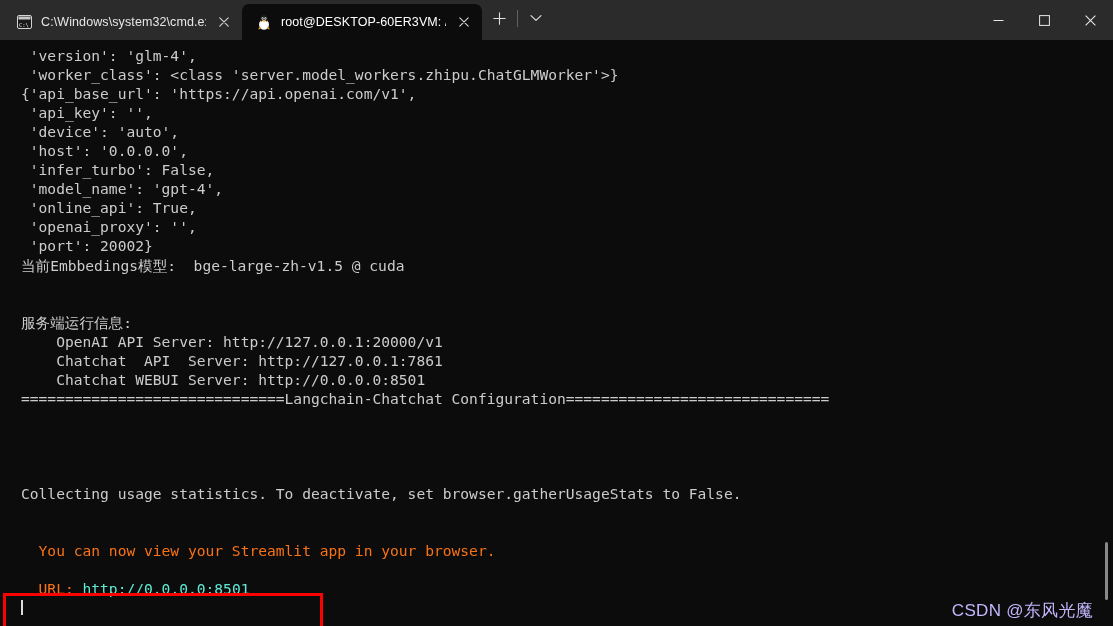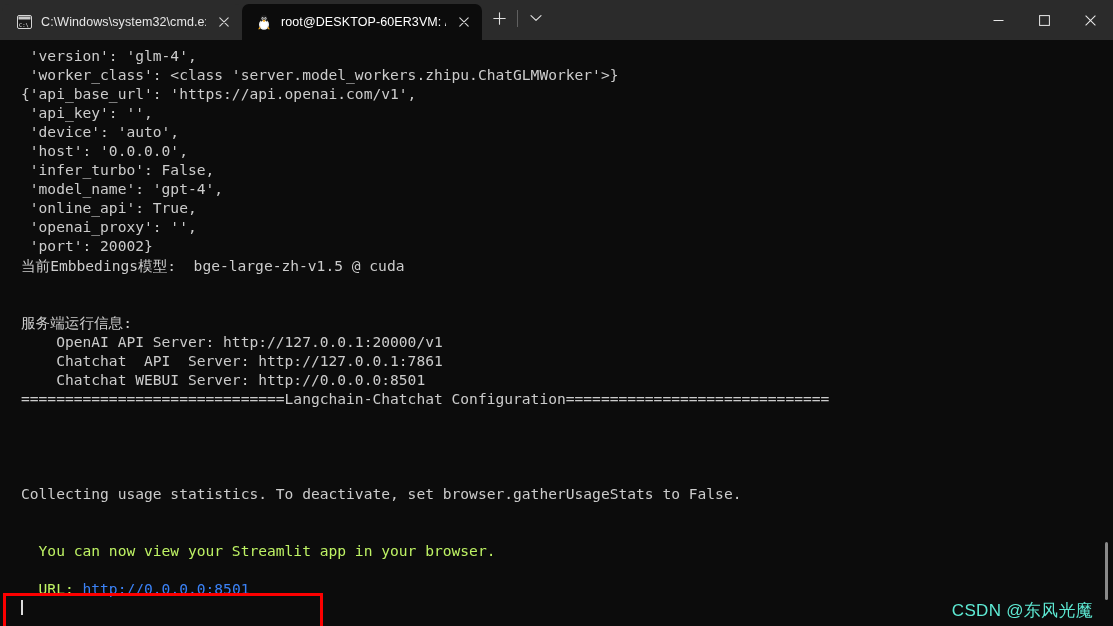--- a/index.html
+++ b/index.html
@@ -135,22 +135,22 @@
     top: 0;
     padding: 6px 0 0 5px;
     font-family: "DejaVu Sans Mono", monospace;
     font-size: 14.6px;
     line-height: 19.05px;
     color: #cccccc;
     white-space: pre;
     letter-spacing: 0px;
   }
   .ln { display: block; height: 19.05px; }
-  .blue { color: #bef264; }
-  .bright { color: #3b82f6; }
+  .blue { color: #f97316; }
+  .bright { color: #5eead4; }
 
   .cursor {
     display: inline-block;
     width: 2px;
     height: 15px;
     background: #dcdcdc;
     vertical-align: -2px;
   }
 
   
@@ -165,21 +165,21 @@
     pointer-events: none;
   }
 
   
   .watermark {
     position: absolute;
     right: 20px;
     bottom: 4px;
     font-family: "Liberation Sans", sans-serif;
     font-size: 17px;
-    color: #5eead4;
+    color: #c4b5fd;
     letter-spacing: 0.3px;
     white-space: nowrap;
   }
 
   
   .scrollbar {
     position: absolute;
     right: 2px;
     top: 0;
     bottom: 0;

